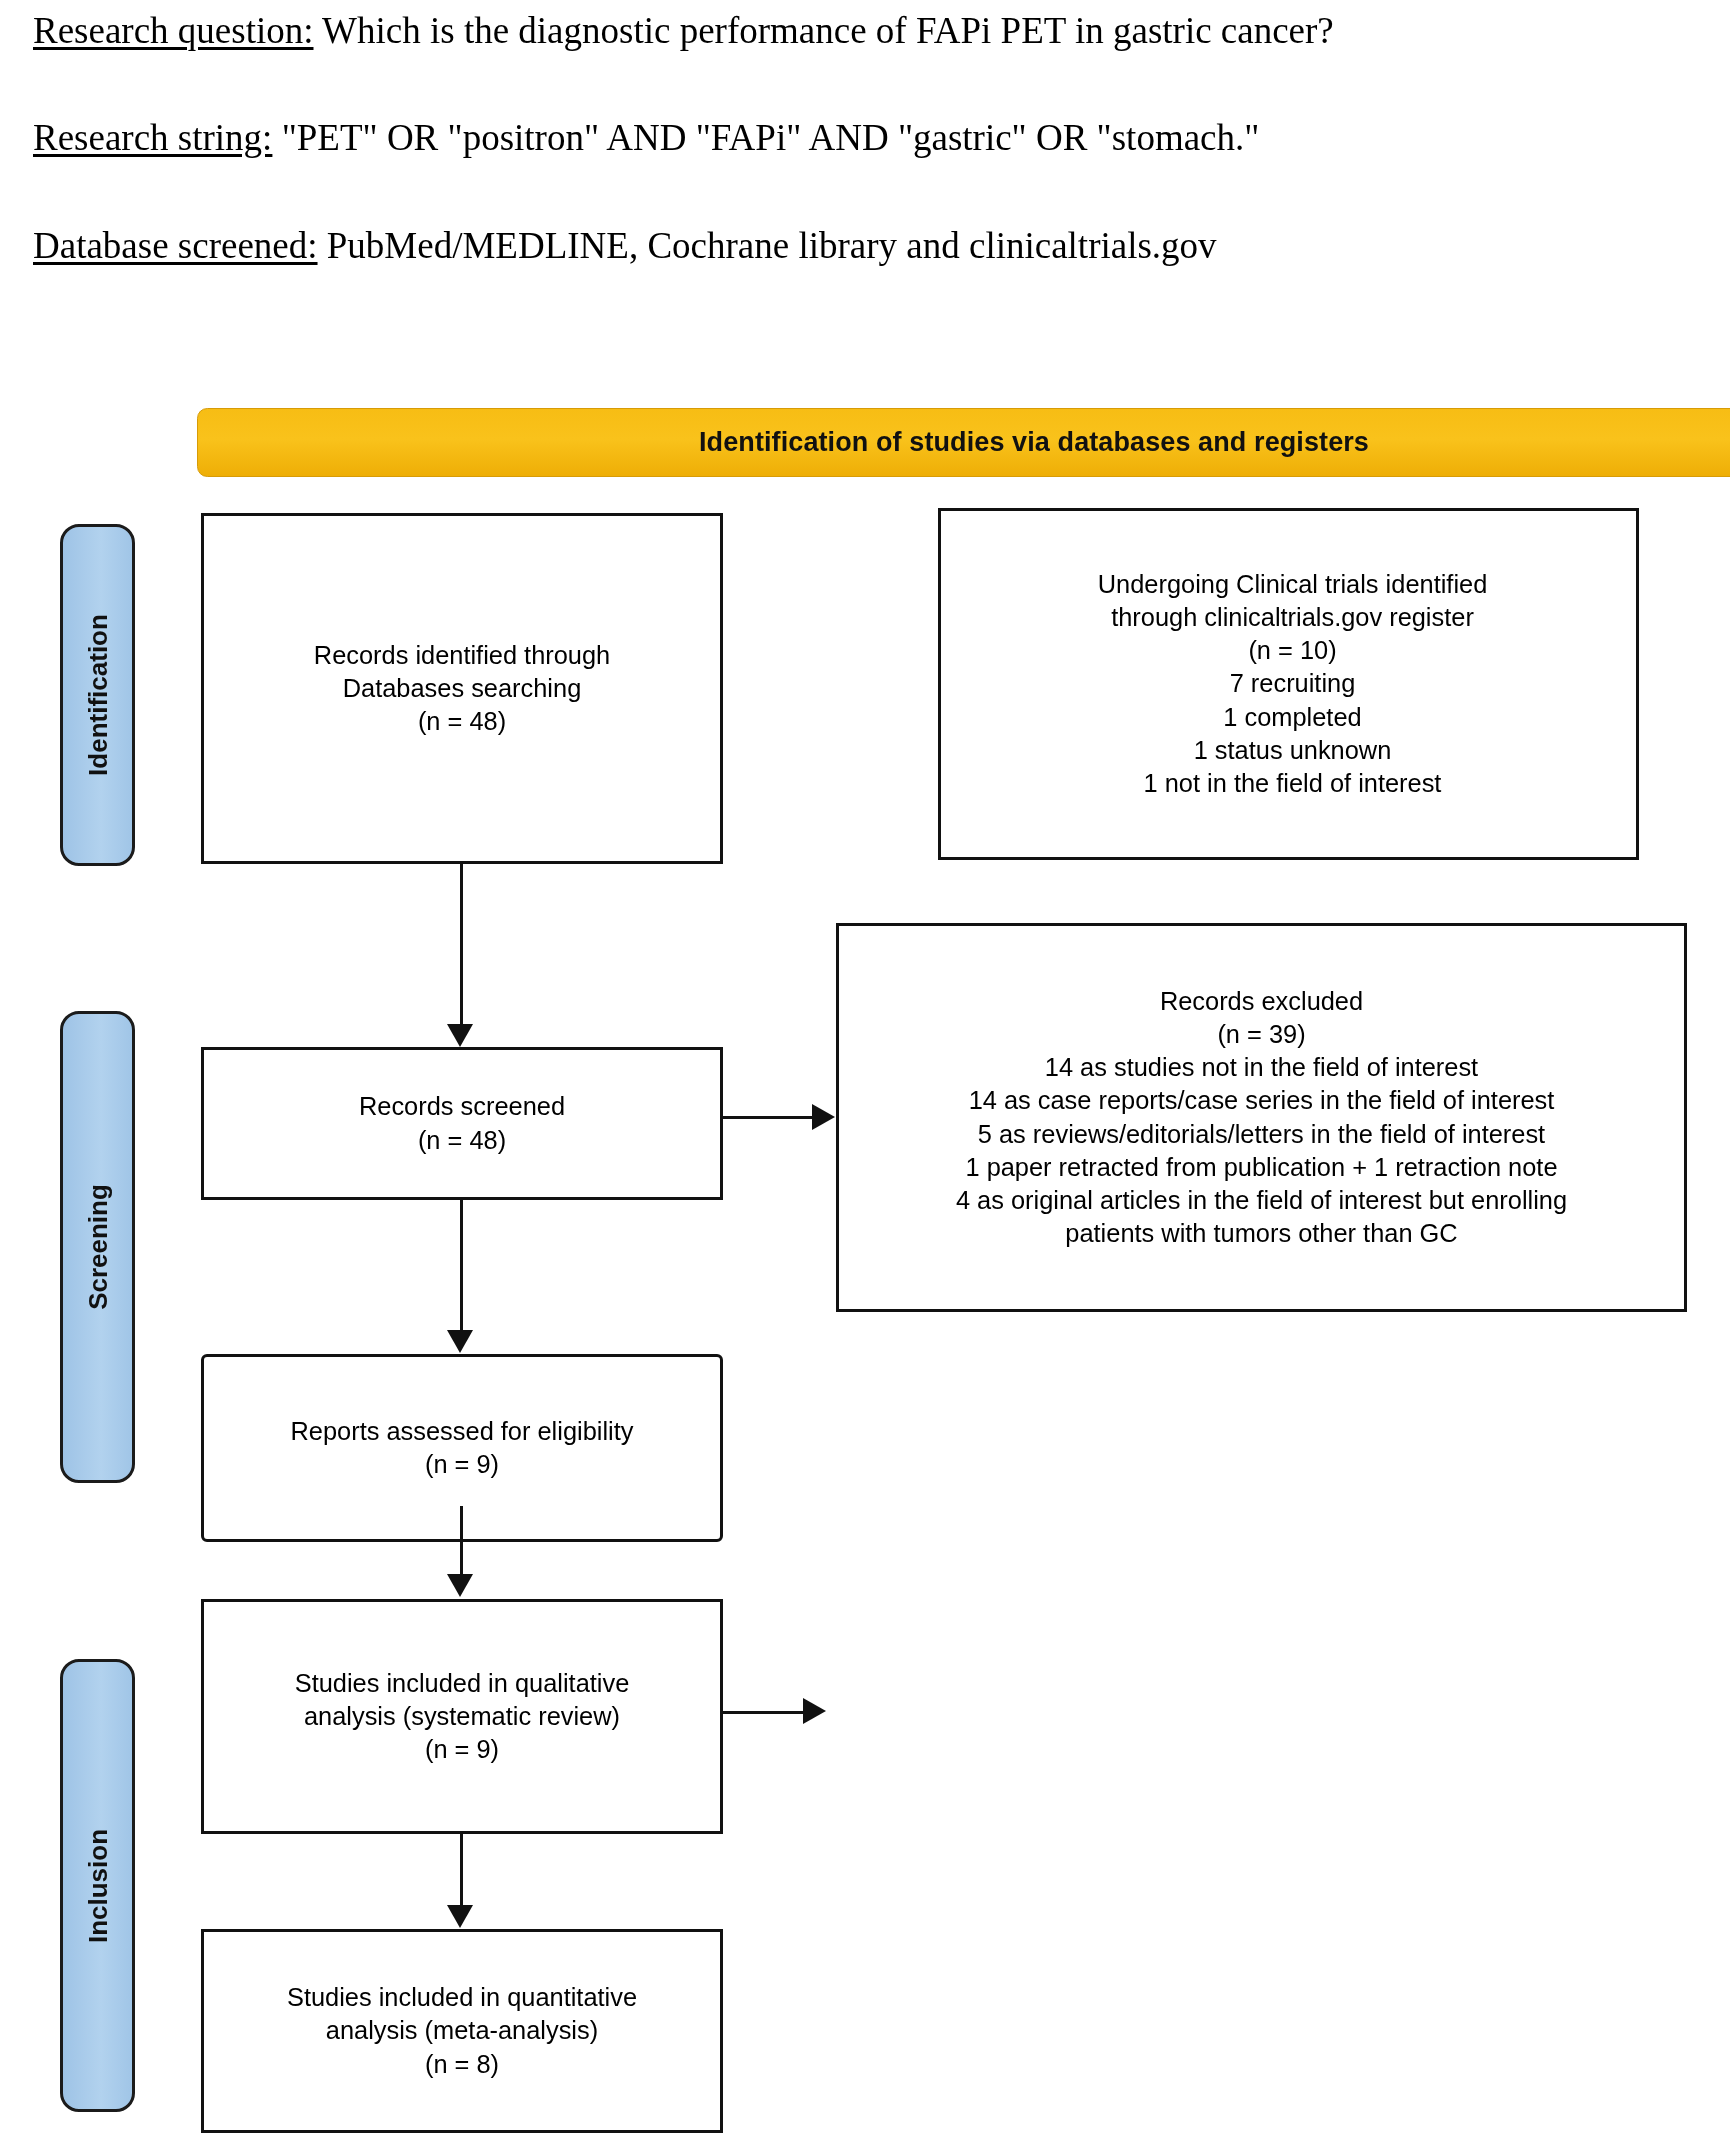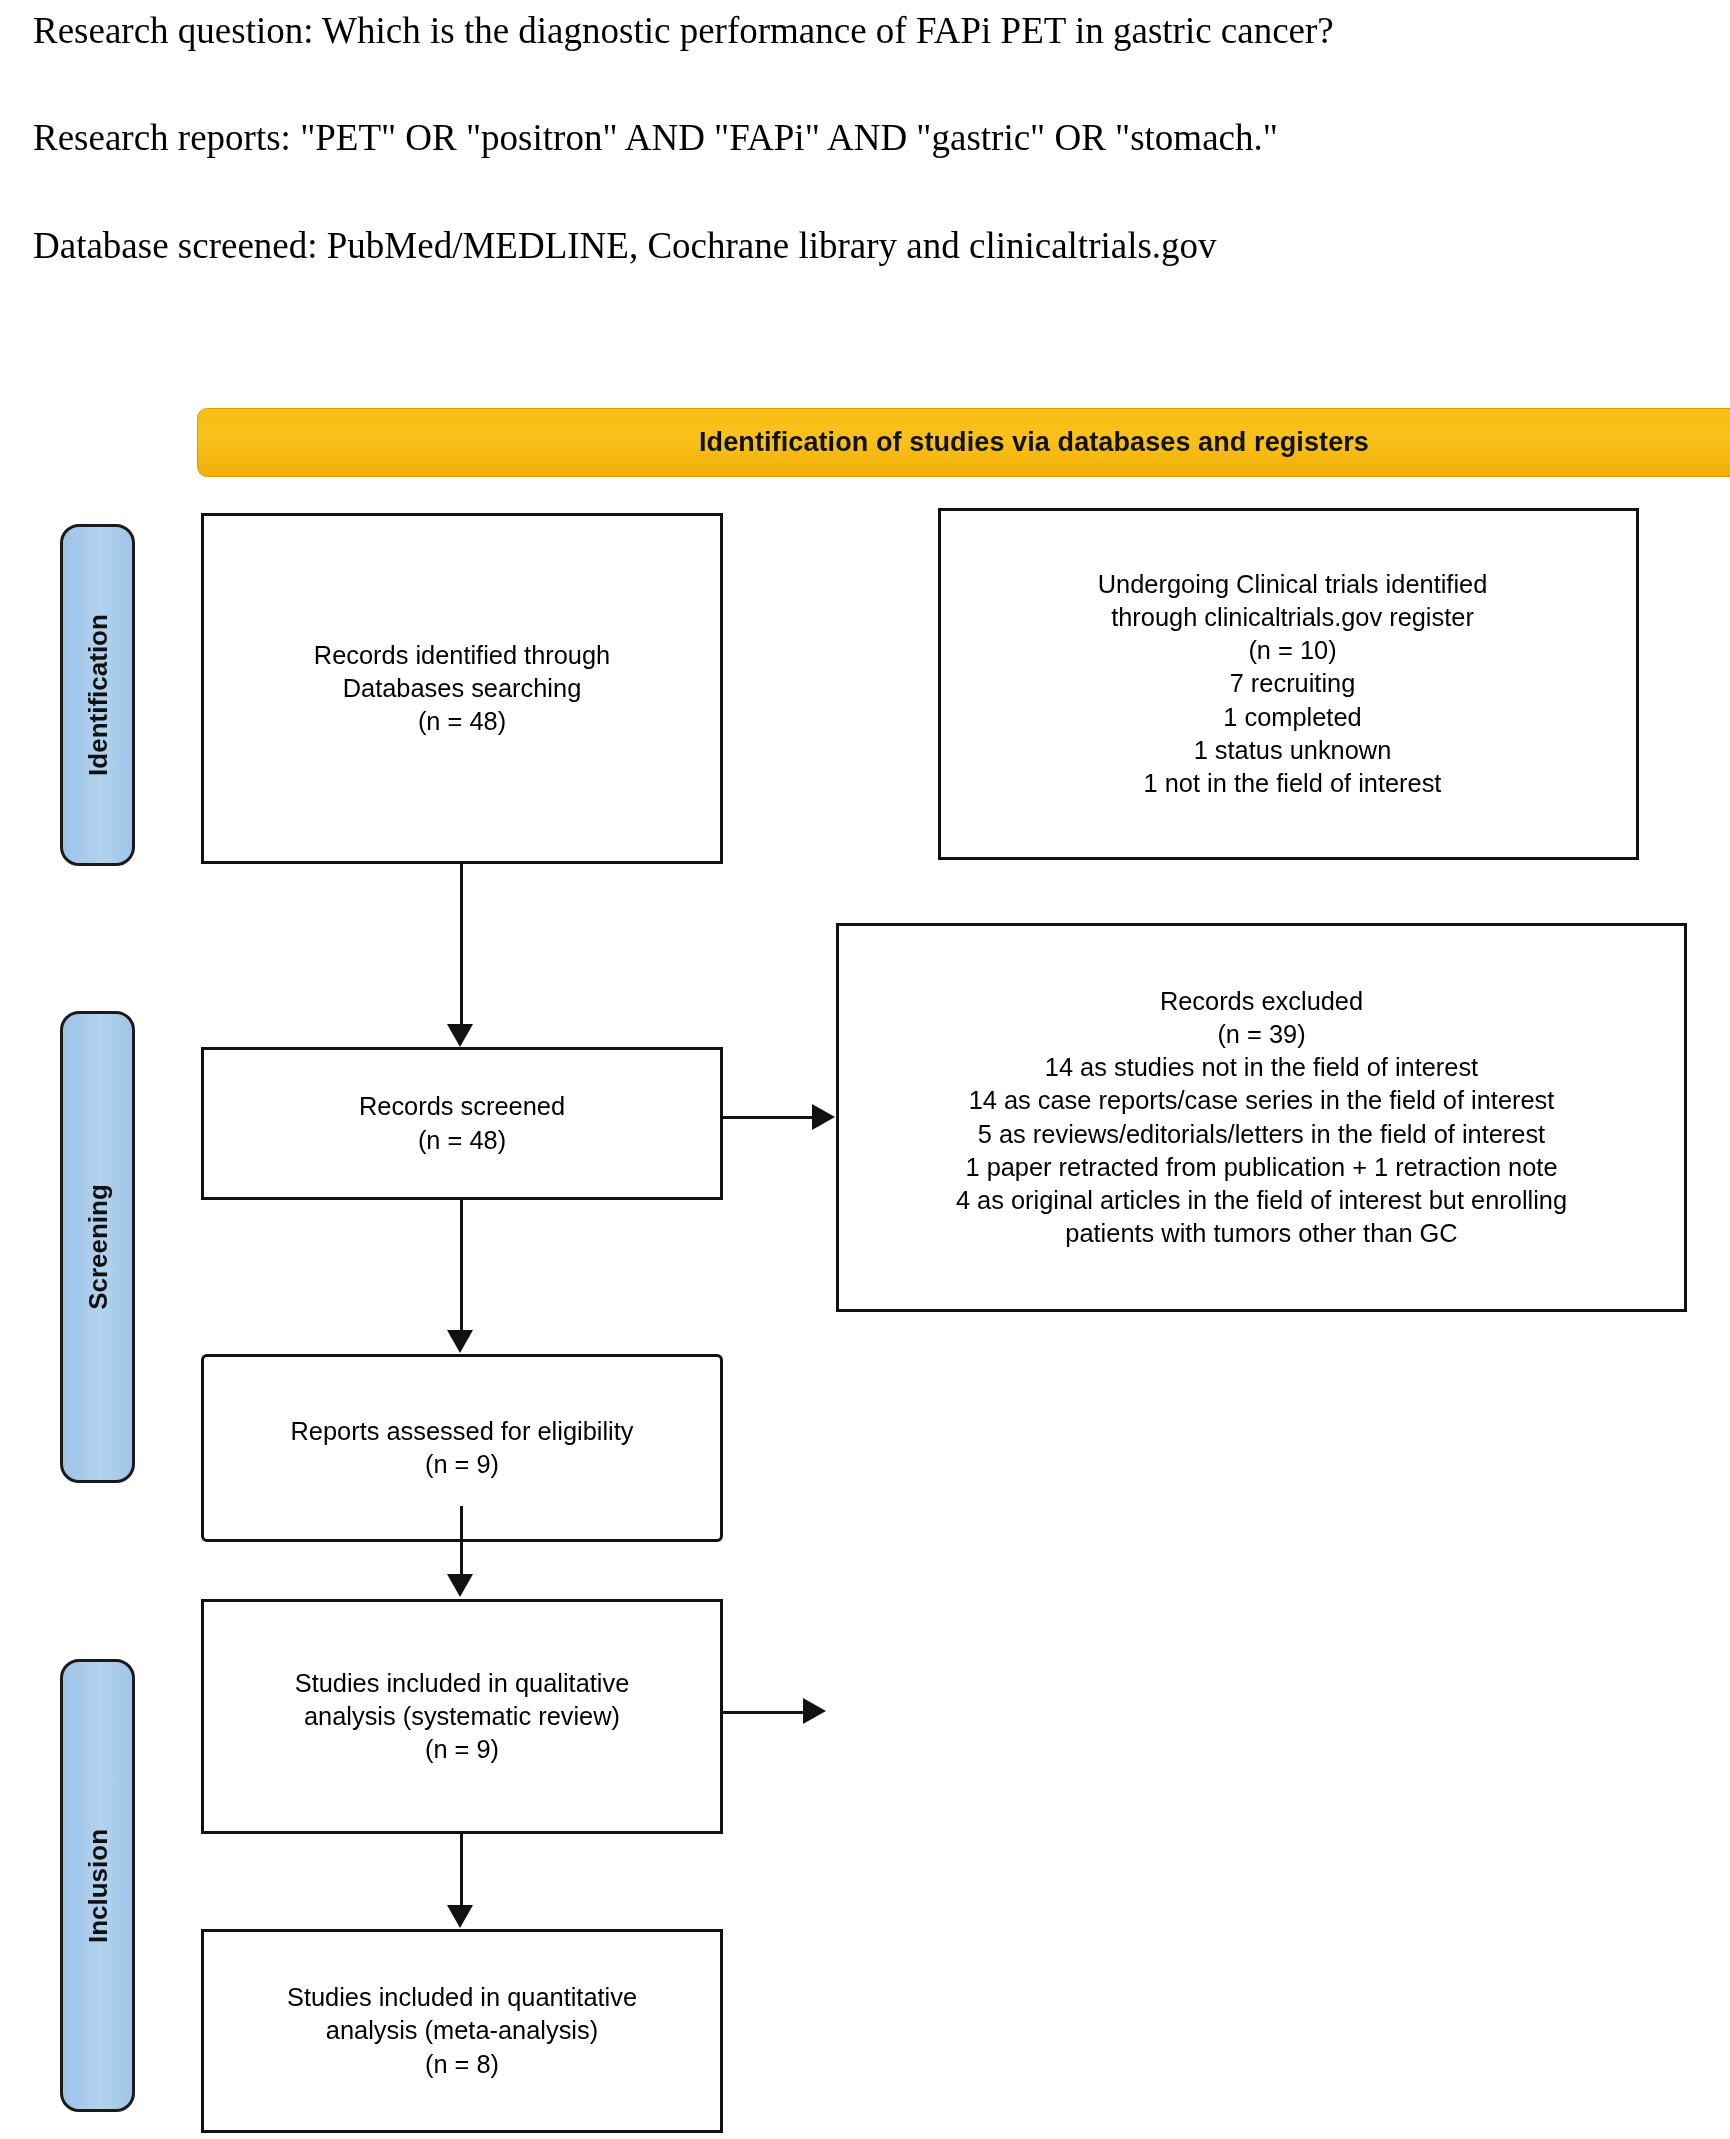--- a/index.html
+++ b/index.html
@@ -24,20 +24,21 @@
     width: 1654px;
   }
   .header-line {
     font-family: "Liberation Serif", serif;
     font-size: 37px;
     line-height: 1.0;
     color: #000000;
     white-space: nowrap;
   }
   .header-line .lbl {
+    text-decoration: underline;
     text-underline-offset: 3.8px;
   }
   .hl1 { position: absolute; left: 0px;  top: 0px;   }
   .hl2 { position: absolute; left: 0px;  top: 107px; }
   .hl3 { position: absolute; left: 0px;  top: 215px; }
 
   
   .banner {
     position: absolute;
     left: 197px;
@@ -159,21 +160,21 @@
   #conn6-v { left: 460px; top: 1833px; height: 73px; }
   #conn6-a { left: 447px; top: 1905px; }
 </style>
 </head>
 <body>
 
 <div id="page">
 
   <div class="header-block">
     <div class="header-line hl1"><span class="lbl">Research question:</span><span> Which is the diagnostic performance of FAPi PET in gastric cancer?</span></div>
-    <div class="header-line hl2"><span class="lbl">Research reports:</span><span> "PET" OR "positron" AND "FAPi" AND "gastric" OR "stomach."</span></div>
+    <div class="header-line hl2"><span class="lbl">Research string:</span><span> "PET" OR "positron" AND "FAPi" AND "gastric" OR "stomach."</span></div>
     <div class="header-line hl3"><span class="lbl">Database screened:</span><span> PubMed/MEDLINE, Cochrane library and clinicaltrials.gov</span></div>
   </div>
 
   <div class="banner">
     <span class="banner-text">Identification of studies via databases and registers</span>
   </div>
 
   <div class="pill" id="pill-identification">
     <span class="pill-label">Identification</span>
   </div>

